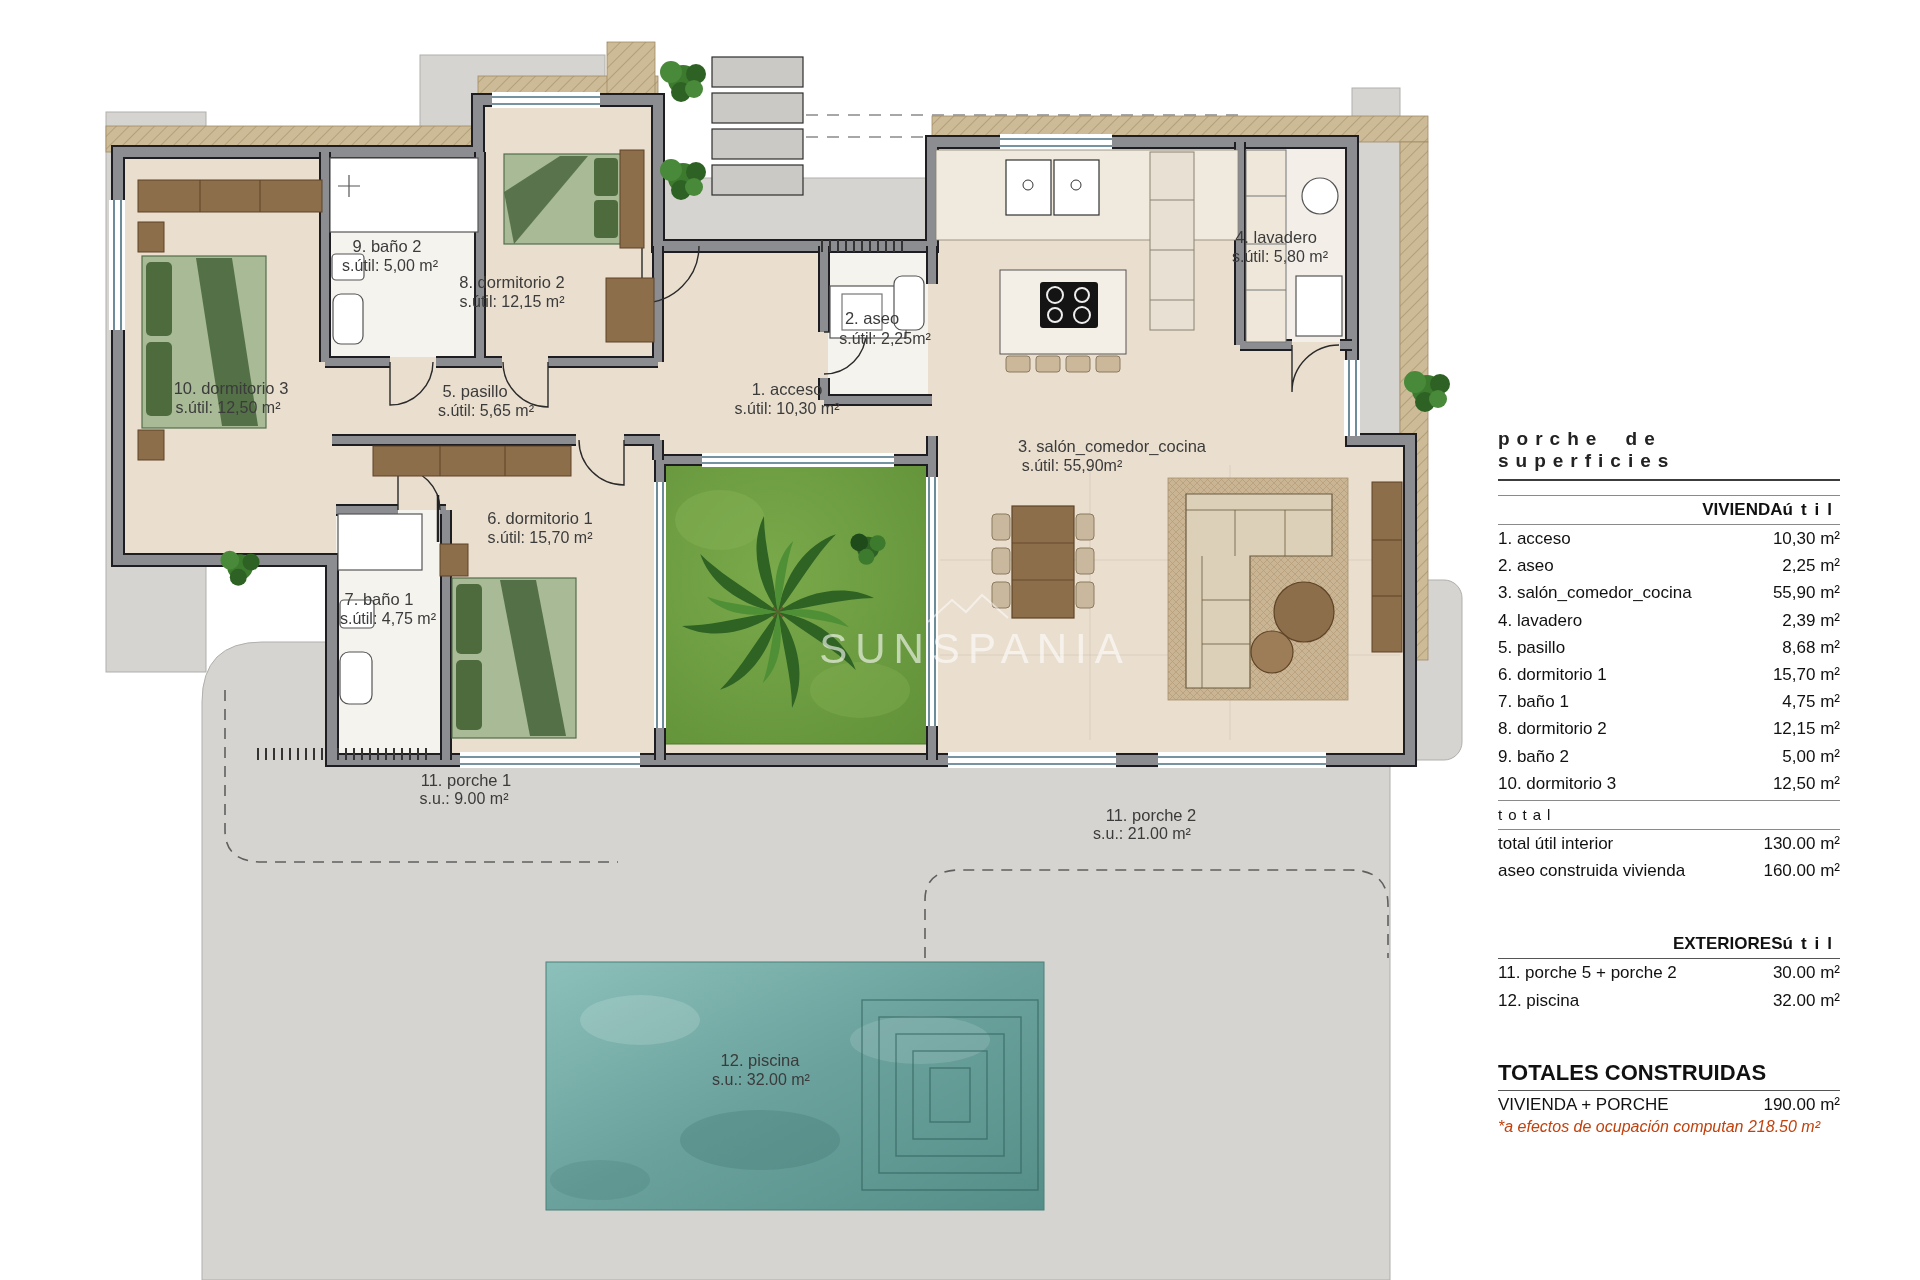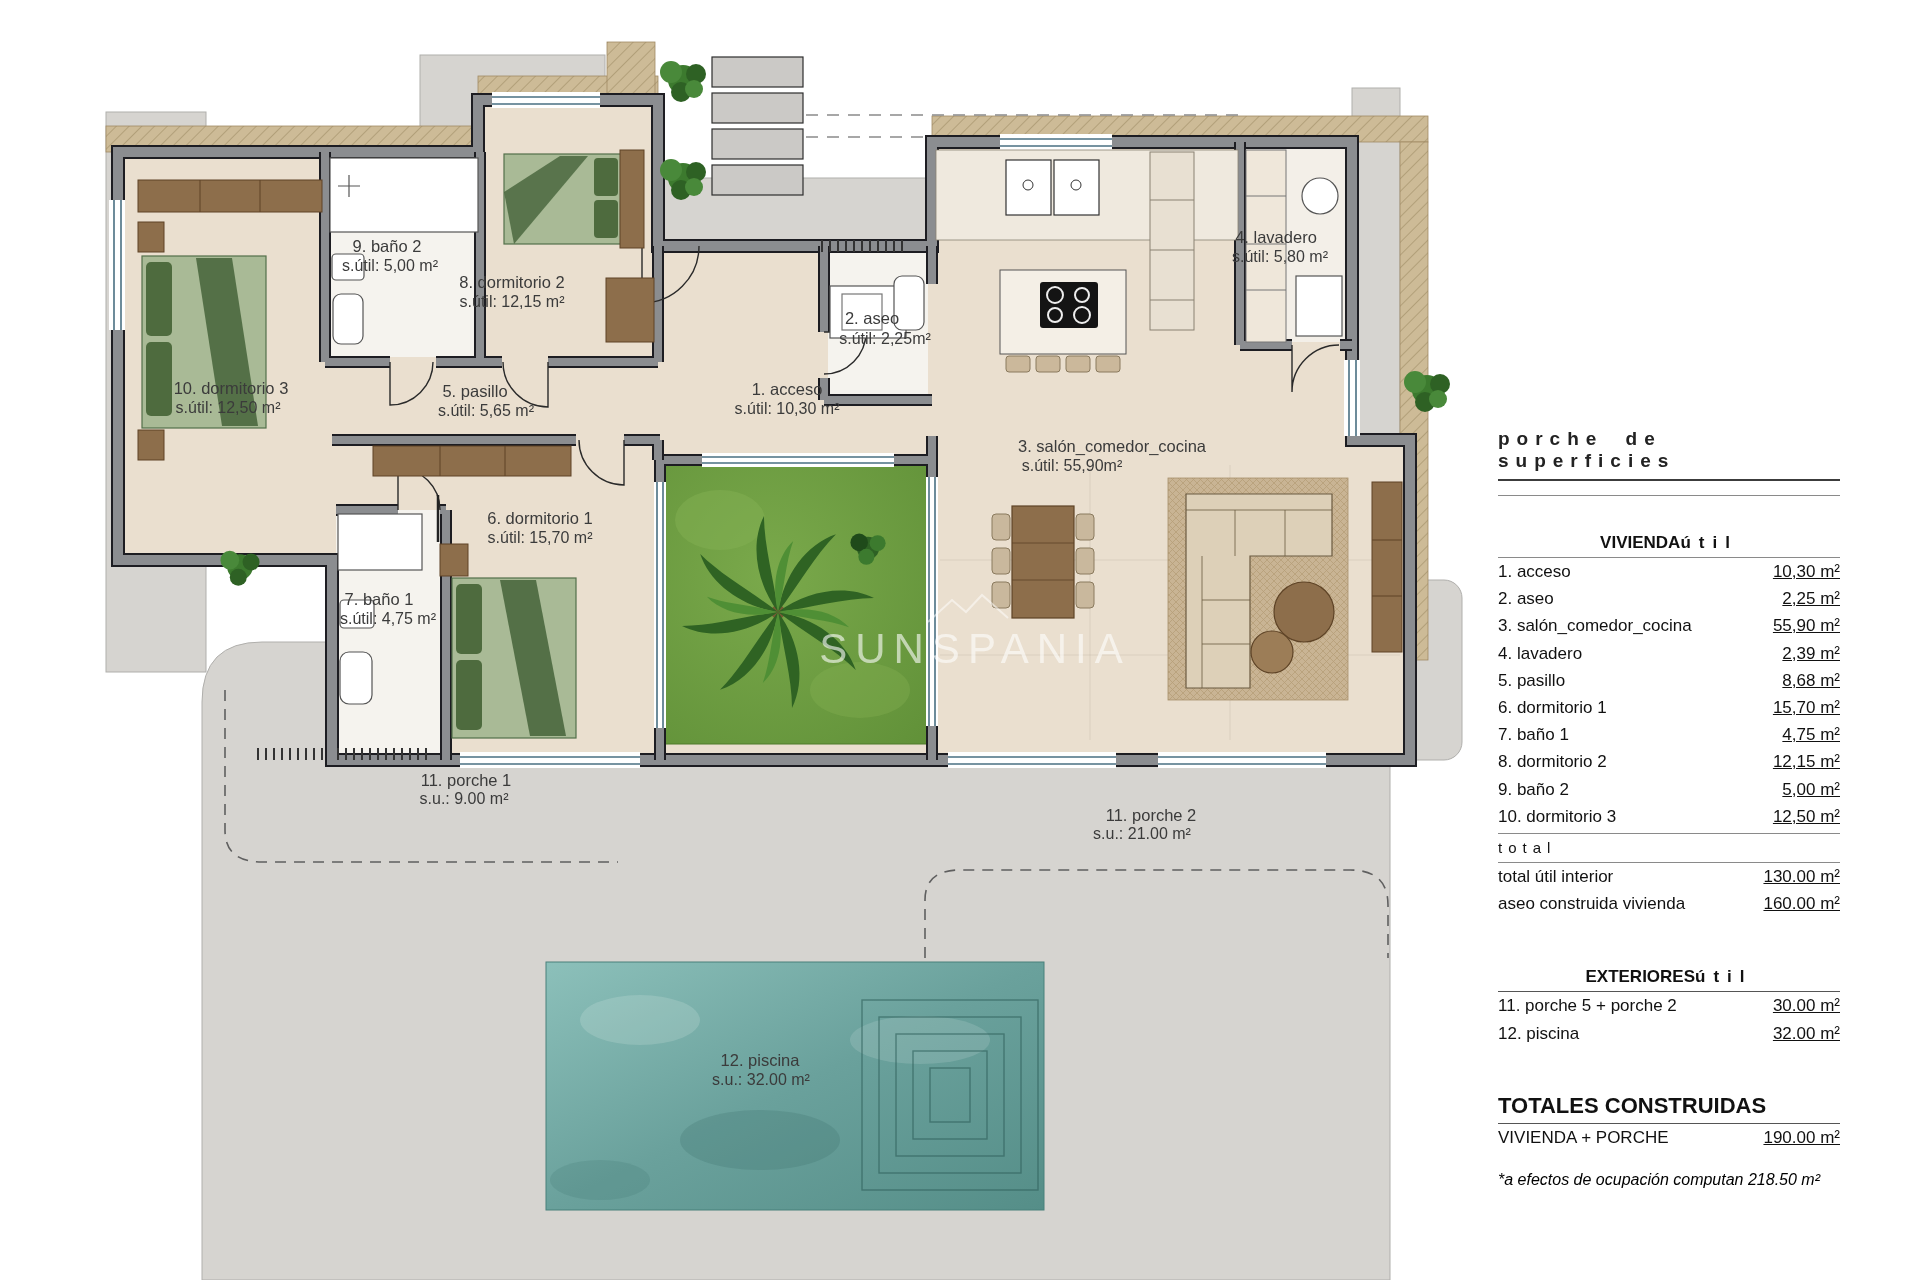--- a/index.html
+++ b/index.html
@@ -7,32 +7,32 @@
        font-family:"Liberation Sans",sans-serif;}
   svg text{font-family:"Liberation Sans",sans-serif;}
   .plan-label{fill:#3b3b3b;font-size:16.5px;}
   .plan-label2{fill:#3b3b3b;font-size:16px;}
   .watermark-text{fill:#ffffff;font-size:42px;letter-spacing:8px;opacity:.6;}
 
   .surface-table{position:absolute;left:1498px;top:428px;width:342px;color:#111;}
   .t-title{font-size:19px;font-weight:bold;letter-spacing:7px;word-spacing:10px;
            padding-bottom:7px;border-bottom:2.5px solid #3c3c3c;color:#222;}
   .thin-rule{border-top:1px solid #8a8a8a;height:0;margin:0;}
-  .hrow{display:flex;justify-content:center;font-weight:bold;font-size:17px;
-        padding:4px 0;margin-top:33px;}
+  .hrow{display:flex;justify-content:flex-end;font-weight:bold;font-size:17px;
+        padding:4px 0;}
   .hrow .util{letter-spacing:8px;}
   .row{display:flex;justify-content:space-between;font-size:17px;line-height:27.2px;}
-  .row .val{white-space:nowrap;text-decoration:underline;}
+  .row .val{white-space:nowrap;}
   .sec-viv{margin-top:14px;}
   .total-label{font-size:15px;letter-spacing:6px;line-height:26px;padding:1px 0;}
   .sec-ext{margin-top:46px;}
   .ext-head{border-bottom:1.5px solid #555;}
   .sec-tot{margin-top:28px;}
   .tot-head{font-weight:bold;font-size:22px;padding-bottom:4px;border-bottom:1.5px solid #555;}
-  .note{margin-top:20px;font-size:16px;font-style:italic;color:#000000;}
+  .note{font-size:16px;font-style:italic;color:#c2410c;}
 </style>
 </head>
 <body>
 
 <svg width="1920" height="1280" viewBox="0 0 1920 1280" style="position:absolute;left:0;top:0;">
   <defs>
     <pattern id="stone" width="9" height="9" patternUnits="userSpaceOnUse" patternTransform="rotate(45)">
       <rect width="9" height="9" fill="#cdbb97"></rect>
       <line x1="0" y1="0" x2="0" y2="9" stroke="#b2a07a" stroke-width="2"></line>
     </pattern>

